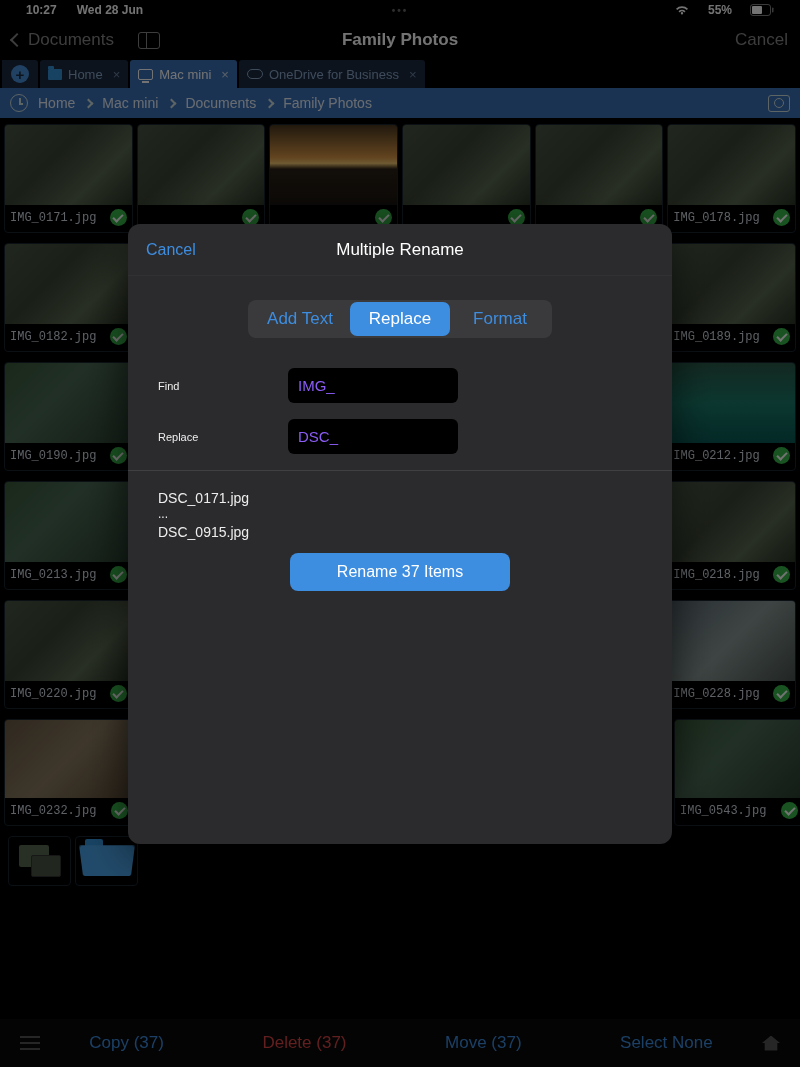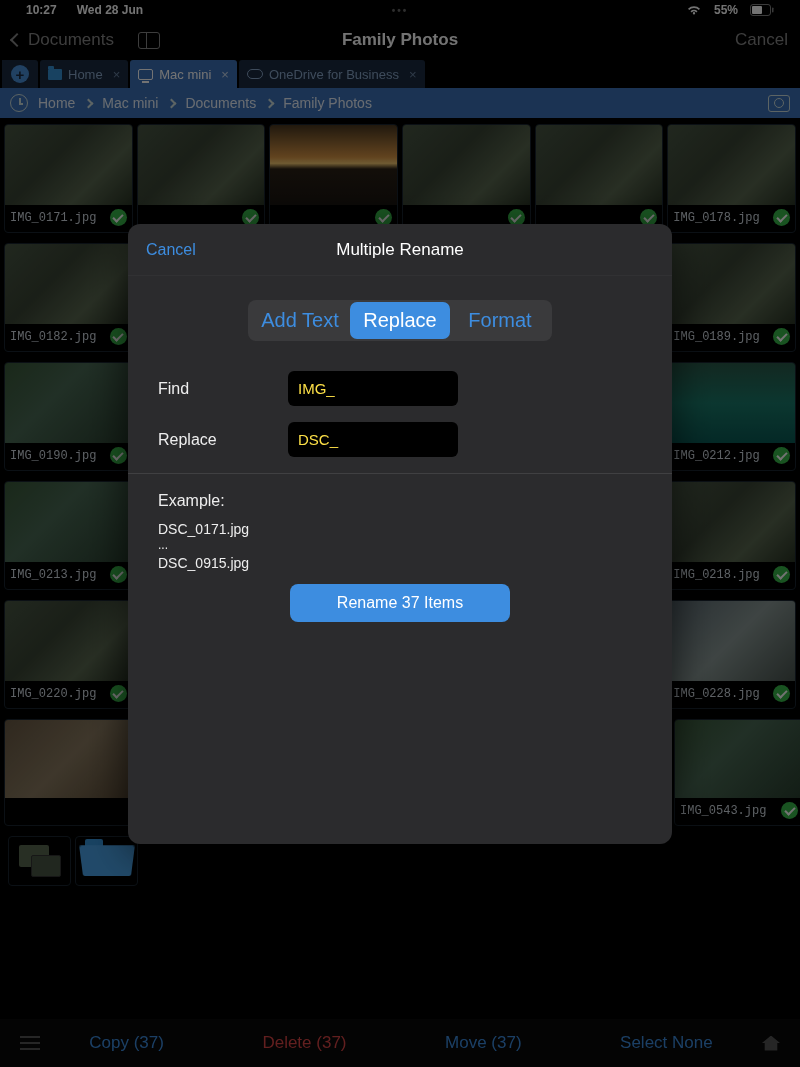--- a/index.html
+++ b/index.html
@@ -1,21 +1,21 @@
 <!DOCTYPE html>
 <html><head>
 <meta charset="utf-8">
 <style>
   * { box-sizing: border-box; margin: 0; padding: 0; }
   html, body { width: 800px; height: 1067px; background: #000; font-family: -apple-system, "Helvetica Neue", Arial, sans-serif; color: #fff; overflow: hidden; position: relative; }
 
   
   .status-bar { height: 20px; display: flex; justify-content: space-between; align-items: center; padding: 0 26px; font-size: 12px; font-weight: 600; }
   .status-left { display: flex; align-items: center; gap: 6px; }
-  .status-right { display: flex; align-items: center; gap: 12px; }
+  .status-right { display: flex; align-items: center; gap: 18px; }
   .status-date { font-weight: 700; margin-left: 14px; }
   .dots { position: absolute; left: 50%; top: 5px; transform: translateX(-50%); color: #666; letter-spacing: 2px; font-size: 10px; }
   .wifi-icon, .battery-icon { display: inline-flex; align-items: center; }
 
   
   .nav-header { height: 40px; display: flex; align-items: center; padding: 0 12px; position: relative; }
   .nav-left { display: flex; align-items: center; gap: 6px; color: #888; font-size: 17px; }
   .nav-title { position: absolute; left: 50%; transform: translateX(-50%); font-size: 17px; font-weight: 600; }
   .nav-right { position: absolute; right: 12px; color: #888; font-size: 17px; }
   .chevron-left { display: inline-block; width: 10px; height: 10px; border-left: 2px solid #888; border-bottom: 2px solid #888; transform: rotate(45deg); }
@@ -87,25 +87,25 @@
   .bb-copy, .bb-move, .bb-selnone { color: #3d8de0; }
   .bb-delete { color: #d94545; }
 
   
   .modal { position: absolute; left: 128px; top: 224px; width: 544px; height: 620px; background: #2b2b2d; border-radius: 12px; z-index: 10; box-shadow: 0 10px 40px rgba(0,0,0,0.6); overflow: hidden; }
   .modal-header { height: 52px; display: flex; align-items: center; justify-content: center; position: relative; border-bottom: 1px solid rgba(255,255,255,0.03); }
   .modal-cancel { position: absolute; left: 18px; color: #3d8de0; font-size: 16px; }
   .modal-title { font-size: 17px; font-weight: 500; color: #fff; }
   .modal-body { padding: 24px 30px; }
   .segmented { width: 304px; margin: 0 auto 30px; display: flex; background: #3a3a3c; border-radius: 8px; padding: 2px; }
-  .seg { flex: 1; text-align: center; padding: 7px 0; font-size: 20px; border-radius: 7px; color: #3d8de0; }
+  .seg { flex: 1; text-align: center; padding: 7px 0; font-size: 17px; border-radius: 7px; color: #3d8de0; }
   .seg.active { background: #3d8de0; color: #fff; }
   .form-row { display: flex; align-items: center; margin-bottom: 16px; gap: 20px; }
-  .form-label { width: 110px; font-size: 16px; color: #eee; }
-  .form-input { flex: none; width: 170px; background: #000; border: none; border-radius: 6px; padding: 9px 10px; color: #fde047; font-size: 15px; }
+  .form-label { width: 110px; font-size: 11px; color: #eee; }
+  .form-input { flex: none; width: 170px; background: #000; border: none; border-radius: 6px; padding: 9px 10px; color: #8b5cf6; font-size: 15px; }
   .example-label { font-size: 16px; color: #eee; margin-top: 18px; margin-bottom: 10px; }
   .example-lines { font-size: 14px; color: #eee; line-height: 1.3; }
   .example-dots { color: #eee; font-size: 12px; }
   .rename-btn { display: block; width: 220px; margin: 12px auto 0; background: #3d8de0; color: #fff; text-align: center; padding: 10px 0; border-radius: 8px; font-size: 16px; }
   .divider { height: 1px; background: rgba(255,255,255,0.1); margin: 8px -30px 18px; }
 </style>
 </head>
 <body>
 
 <div class="status-bar">
@@ -351,20 +351,24 @@
         <div class="thumb-img lemur"></div>
         <div class="thumb-label">
           <span>IMG_0228.jpg</span>
           <span class="check"></span>
         </div>
       </div>
   </div>
   <div class="grid-row small">
     <div class="thumb">
         <div class="thumb-img indoor"></div>
+        <div class="thumb-label">
+          <span>IMG_0232.jpg</span>
+          <span class="check"></span>
+        </div>
       </div>
     <div class="thumb">
         <div class="thumb-img indoor"></div>
         <div class="thumb-label">
           <span>IMG_0236.jpg</span>
           <span class="check"></span>
         </div>
       </div>
     <div class="thumb">
         <div class="thumb-img"></div>
@@ -438,21 +442,20 @@
     </div>
     <div class="form-row">
       <div class="form-label">Find</div>
       <input class="form-input" value="IMG_" style="">
     </div>
     <div class="form-row">
       <div class="form-label">Replace</div>
       <input class="form-input" value="DSC_" style="">
     </div>
     <div class="divider"></div>
-    <div class="example-label">Example:</div>
     <div class="example-lines">
       <div>DSC_0171.jpg</div>
       <div class="example-dots">...</div>
       <div>DSC_0915.jpg</div>
     </div>
     <div class="rename-btn">Rename 37 Items</div>
   </div>
 </div>
 
 </body></html>

